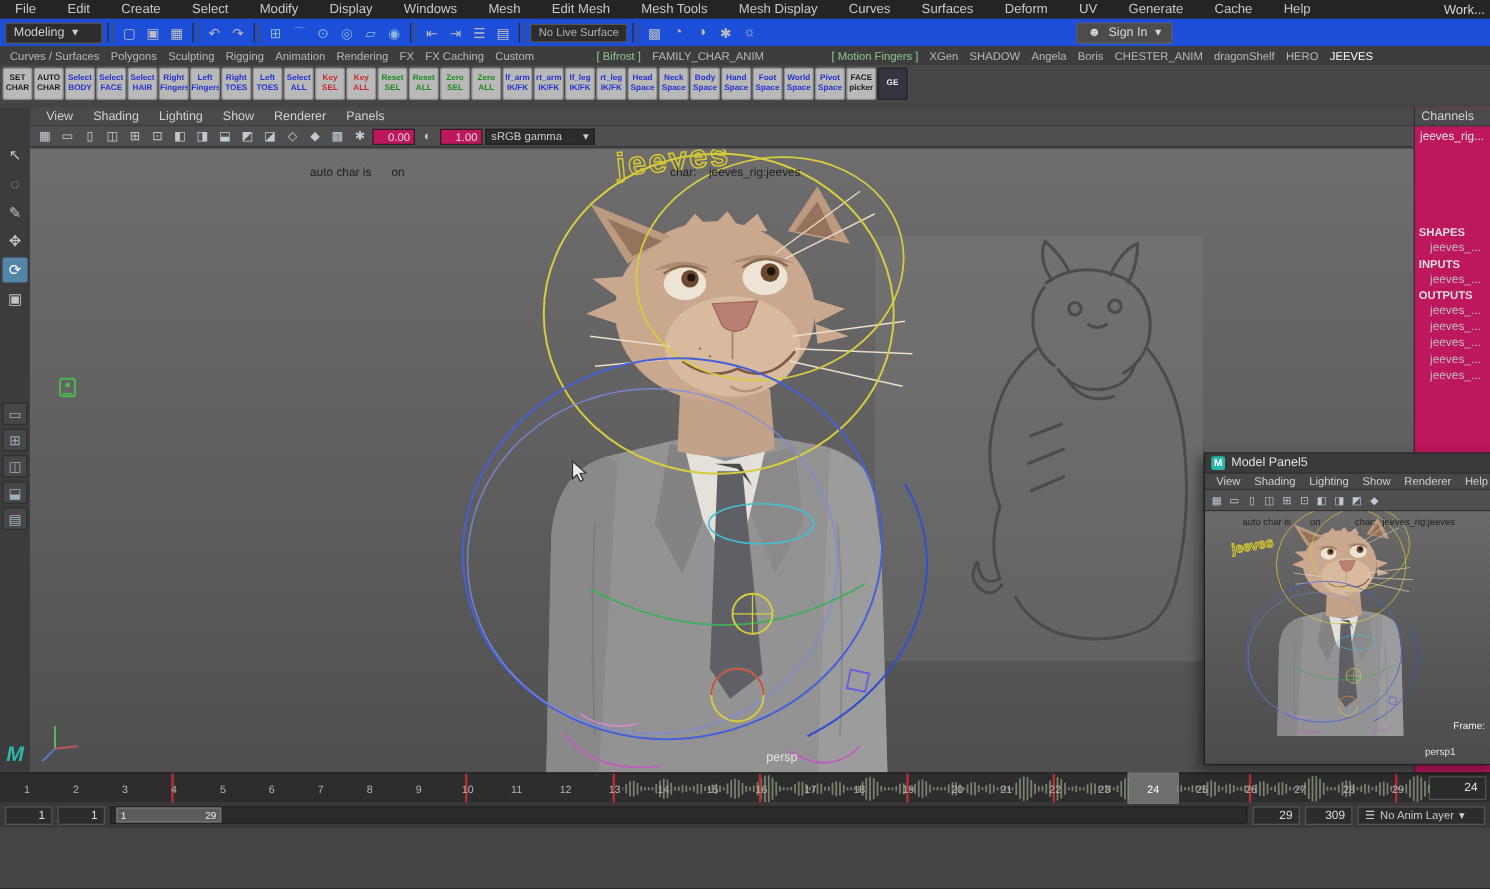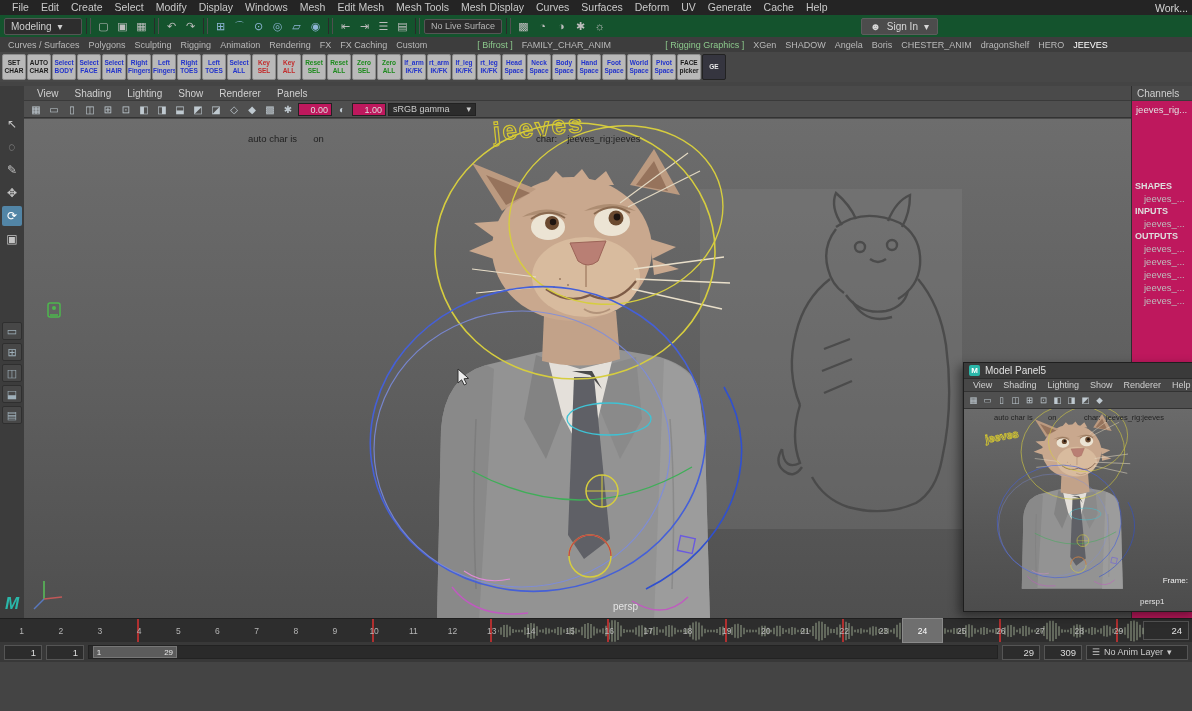--- a/index.html
+++ b/index.html
@@ -3,26 +3,26 @@
 <meta charset="utf-8">
 <style>
   * { margin:0; padding:0; box-sizing:border-box; }
   html,body { background:#000; }
   body { font-family:"Liberation Sans", sans-serif; }
   .screen { position:relative; width:1192px; height:711px; background:#444; overflow:hidden;
             font-family:"Liberation Sans", sans-serif; color:#ccc; }
 
   
   .menubar { position:absolute; left:0; top:0; width:1192px; height:15px; background:#242424;
-             display:flex; align-items:center; padding-left:6px; gap:0; font-size:10.5px; color:#c9c9c9; }
+             display:flex; align-items:center; padding-left:6px; gap:13px; font-size:10.5px; color:#c9c9c9; }
   .menu-item { padding:0 6px; line-height:15px; cursor:default; }
   .menubar-right { margin-left:auto; padding-right:4px; color:#d5d5d5; }
 
   
-  .statusline { position:absolute; left:0; top:15px; width:1192px; height:22px; background:#14532d;
+  .statusline { position:absolute; left:0; top:15px; width:1192px; height:22px; background:#1d4ed8;
                 display:flex; align-items:center; gap:2px; padding:0 4px; font-size:10px; }
   .ws-select { display:flex; align-items:center; gap:6px; background:#2d2d2d; border:1px solid #555;
                border-radius:2px; height:17px; padding:0 6px; color:#cfcfcf; min-width:78px; }
   .sl-divider { width:5px; height:16px; border-left:1px solid #2a2a2a; border-right:1px solid #4f4f4f; margin:0 2px; }
   .sl-icon { width:17px; height:17px; display:flex; align-items:center; justify-content:center;
              color:#bdbdbd; font-size:11px; border-radius:2px; }
   .sl-icon.snap { color:#8fb7d8; }
   .live-surface { background:#2d2d2d; border:1px solid #555; height:15px; padding:0 6px; color:#b5b5b5;
                   font-size:9px; display:flex; align-items:center; border-radius:2px; }
   .sign-in { margin-left:auto; margin-right:250px; display:flex; align-items:center; gap:6px;
@@ -275,21 +275,21 @@
       <span class="shelf-tab">Sculpting</span>
       <span class="shelf-tab">Rigging</span>
       <span class="shelf-tab">Animation</span>
       <span class="shelf-tab">Rendering</span>
       <span class="shelf-tab">FX</span>
       <span class="shelf-tab">FX Caching</span>
       <span class="shelf-tab">Custom</span>
       <span class="shelf-tab" style="color: rgb(140, 201, 140); padding-left: 41px;">[ Bifrost ]</span>
       <span class="shelf-tab">FAMILY_CHAR_ANIM</span>
       <span class="shelf-tab" style="color: rgb(140, 201, 140); margin-top: 34px;">[ MASH ]</span>
-      <span class="shelf-tab" style="color: rgb(140, 201, 140);">[ Rigging Graphics ]</span>
+      <span class="shelf-tab" style="color: rgb(140, 201, 140);">[ Motion Fingers ]</span>
       <span class="shelf-tab">XGen</span>
       <span class="shelf-tab">SHADOW</span>
       <span class="shelf-tab">Angela</span>
       <span class="shelf-tab">Boris</span>
       <span class="shelf-tab">CHESTER_ANIM</span>
       <span class="shelf-tab">dragonShelf</span>
       <span class="shelf-tab">HERO</span>
       <span class="shelf-tab active">JEEVES</span>
   </div>
 

